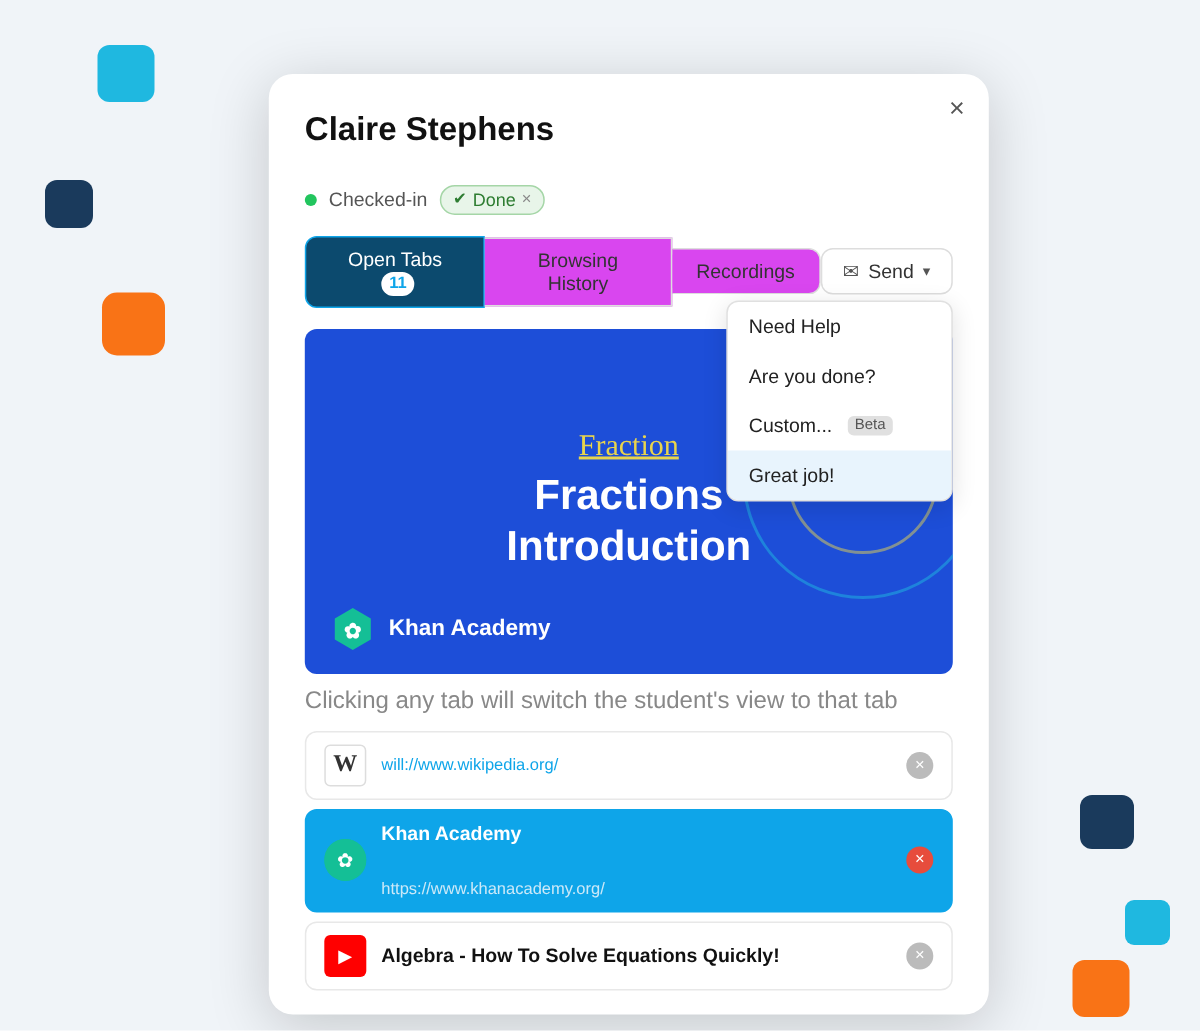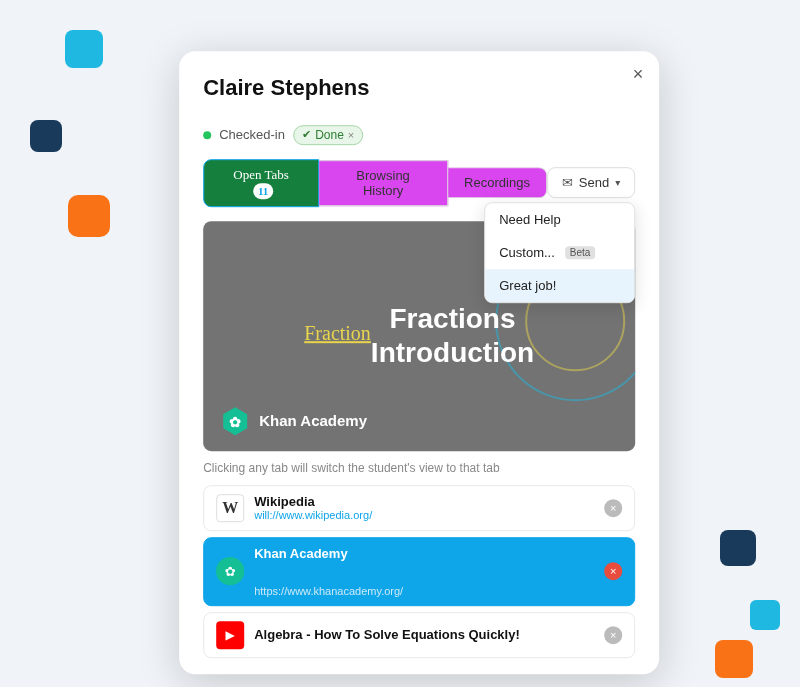--- a/index.html
+++ b/index.html
@@ -111,24 +111,23 @@
       cursor: pointer;
       color: #333;
       font-weight: 500;
     }
 
     .tab-btn:first-child {
       border-radius: 8px 0 0 8px;
     }
 
     .tab-btn.active {
-      background: #15803d;
+      background: #0c4a6e;
       color: #fff;
       border-color: #0ea5e9;
-      font-family: Liberation Serif, serif;
     }
 
     .tab-badge {
       display: inline-flex;
       align-items: center;
       justify-content: center;
       background: #fff;
       color: #0ea5e9;
       font-size: 11px;
       font-weight: 700;
@@ -212,27 +211,27 @@
       color: #555;
       border-radius: 4px;
       padding: 1px 5px;
       margin-left: 4px;
     }
 
     
     .preview-img {
       width: 100%;
       height: 230px;
-      background: #737373;
+      background: #1d4ed8;
       border-radius: 8px;
       margin-bottom: 10px;
       position: relative;
       overflow: hidden;
       display: flex;
-      flex-direction: row;
+      flex-direction: column;
       align-items: center;
       justify-content: center;
     }
 
     .preview-title {
       color: #fff;
       font-size: 28px;
       font-weight: 800;
       text-align: center;
       line-height: 1.2;
@@ -275,21 +274,21 @@
     
     .circle-deco {
       position: absolute;
       border-radius: 50%;
       border: 2px solid;
       opacity: 0.5;
     }
 
     
     .helper-text {
-      font-size: 12px;
+      font-size: 16px;
       color: #888;
       margin-bottom: 10px;
     }
 
     
     .tab-list {
       display: flex;
       flex-direction: column;
       gap: 6px;
       padding-bottom: 16px;
@@ -430,20 +429,21 @@
 
     <div class="send-btn-wrapper">
       <button class="send-btn">
         <span class="send-icon">✉</span>
         <span>Send</span>
         <span class="send-chevron">▾</span>
       </button>
 
       <div class="send-dropdown">
         <div class="dropdown-item">Need Help</div>
+        <div class="dropdown-item">Are you done?</div>
         <div class="dropdown-item">
           <span>Custom...</span>
           <span class="beta-badge">Beta</span>
         </div>
         <div class="dropdown-item highlighted">Great job!</div>
       </div>
     </div>
   </div>
 
   <div class="preview-img">
@@ -463,21 +463,20 @@
     </div>
   </div>
 
   <p class="helper-text">Clicking any tab will switch the student's view to that tab</p>
 
   <div class="tab-list">
 
     <div class="tab-item">
       <div class="tab-item-icon wiki-icon">W</div>
       <div class="tab-item-info">
-        <div class="tab-item-name">Wikipedia</div>
         <div class="tab-item-url">will://www.wikipedia.org/</div>
       </div>
       <div class="tab-item-close">×</div>
     </div>
 
     <div class="tab-item active-tab">
       <div class="tab-item-icon ka-icon">
         <svg width="28" height="28" viewBox="0 0 28 28">
           <circle cx="14" cy="14" r="14" fill="#14bf96"></circle>
           <text x="14" y="19" text-anchor="middle" fill="#fff" font-size="13">✿</text>

